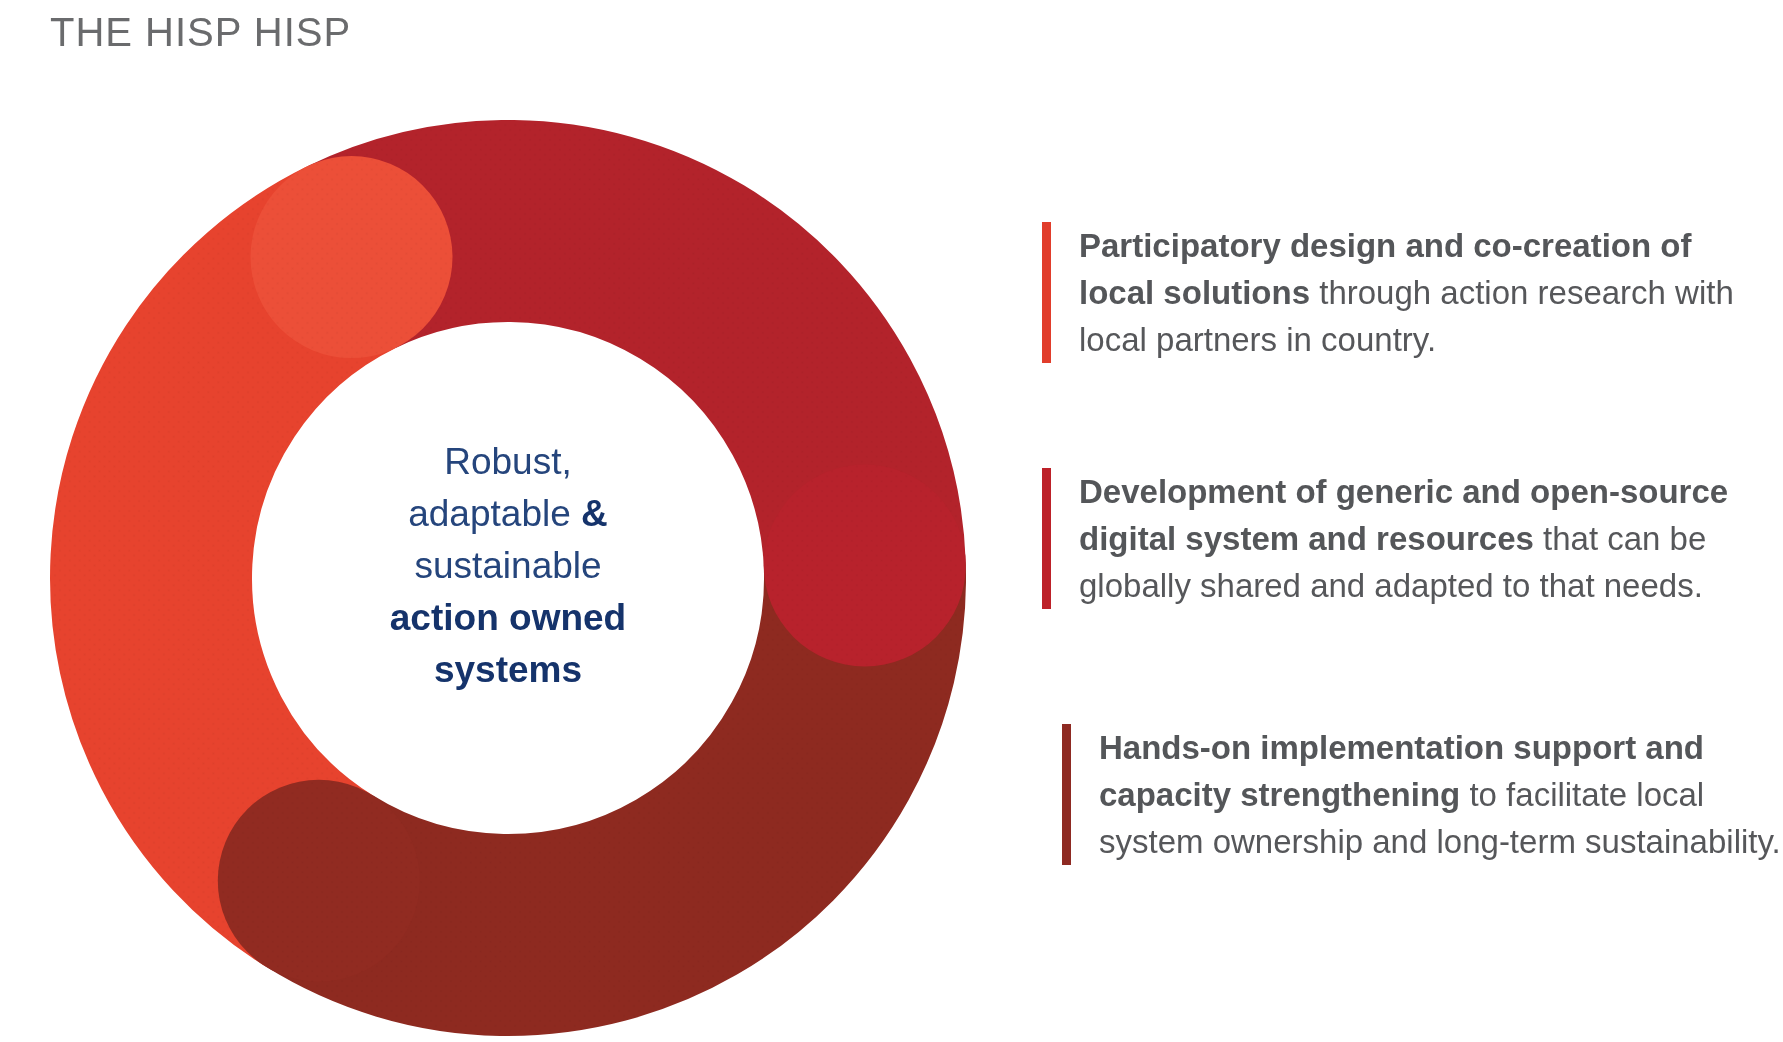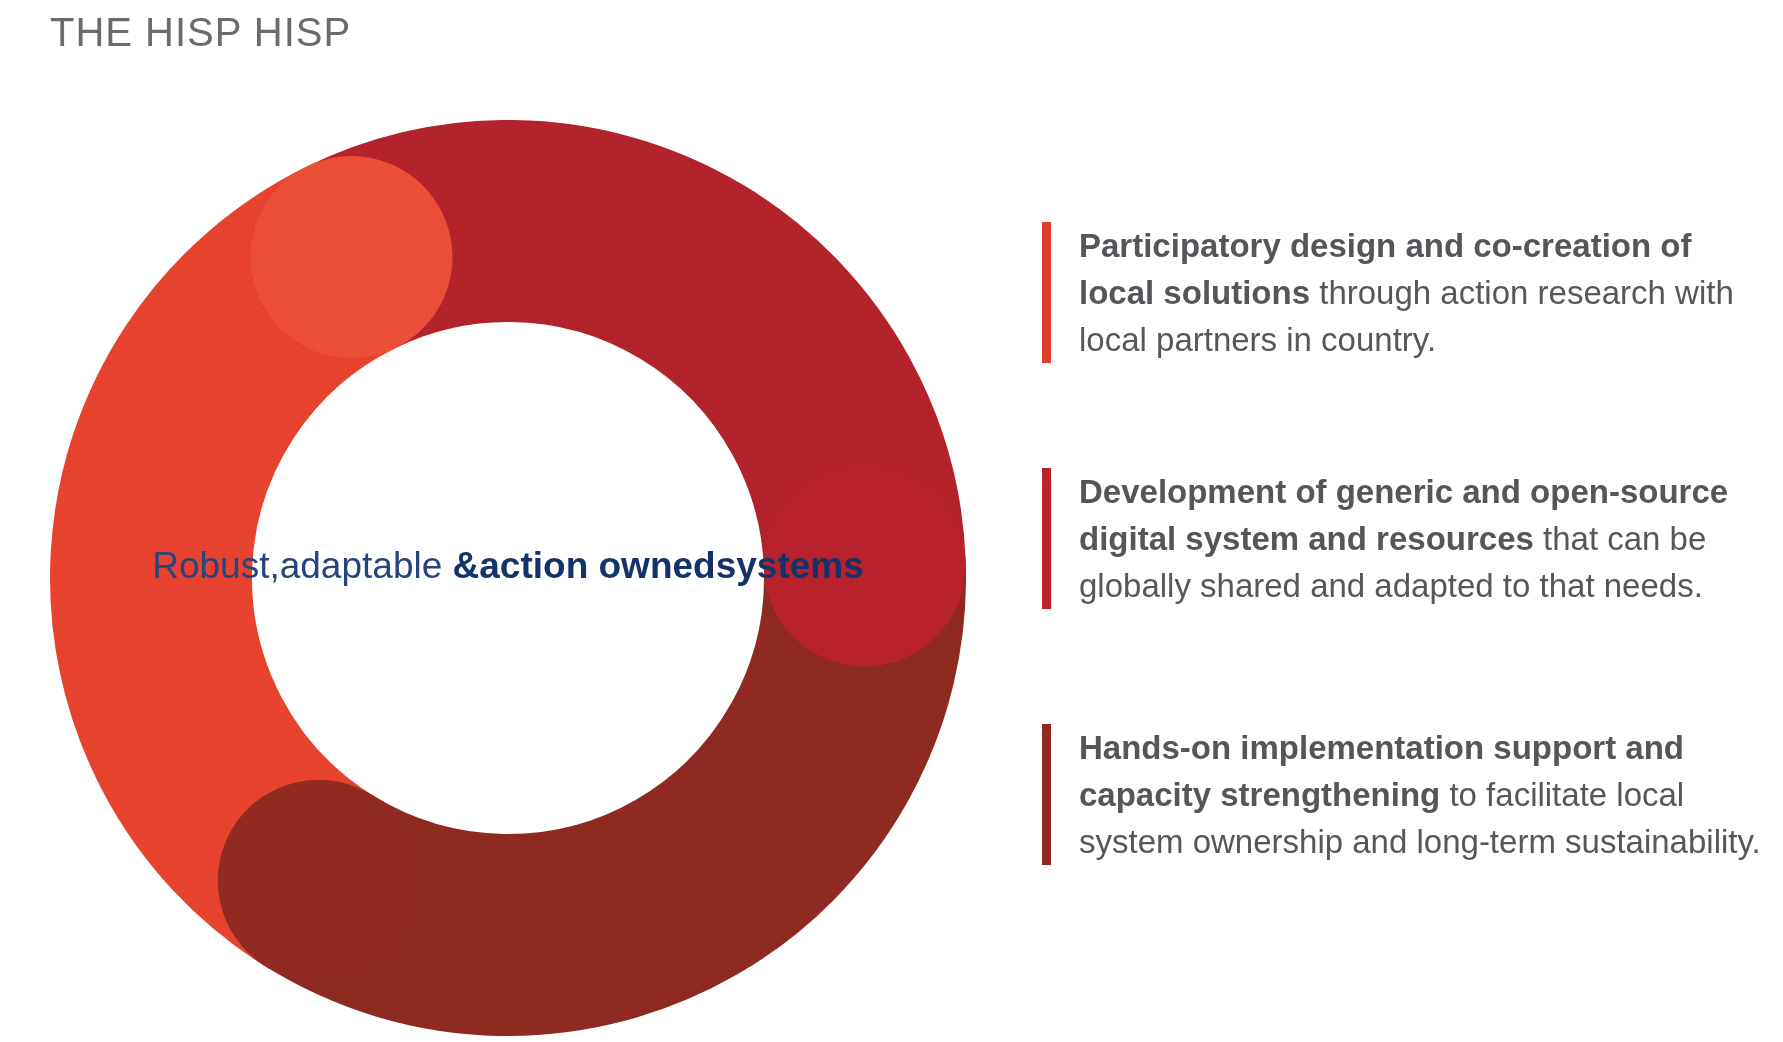--- a/index.html
+++ b/index.html
@@ -19,21 +19,21 @@
   }
 
   
   .donut-wrap {
     position: absolute; left: 50px; top: 120px;
     width: 916px; height: 916px;
   }
   .donut-wrap svg { position: absolute; inset: 0; }
   .donut-center-text {
     position: absolute; inset: 0;
-    display: flex; flex-direction: row;
+    display: flex; flex-direction: column;
     align-items: center; justify-content: center;
     transform: translateY(-12px);
     text-align: center;
     font-size: 37px; line-height: 52px;
     color: #25457c;
   }
   .donut-center-text .line { white-space: nowrap; }
   .donut-center-text .navy-regular { font-weight: 400; color: #25457c; }
   .donut-center-text .navy-bold { font-weight: 700; color: #15336b; }
   .donut-center-text .amp-bold { font-weight: 700; color: #15336b; }
@@ -78,32 +78,33 @@
     <circle cx="814.8" cy="445.5" r="101" style="fill: rgb(184, 34, 44);"></circle>
 
     <circle cx="301.5" cy="137.1" r="101" style="fill: rgb(236, 79, 56);"></circle>
 
     <circle cx="458" cy="458" r="357" fill="none" stroke="url(#dots)" stroke-width="202"></circle>
   </svg>
 
   <div class="donut-center-text">
     <div class="line navy-regular">Robust,</div>
     <div class="line navy-regular"><span>adaptable </span><span class="amp-bold">&amp;</span></div>
+    <div class="line navy-regular">sustainable</div>
     <div class="line navy-bold">action owned</div>
     <div class="line navy-bold">systems</div>
   </div>
 </div>
 
 <div class="principles">
 
   <div class="principle principle-1" style="border-left-color: rgb(225, 61, 43);">
     <p><strong>Participatory design and co-creation of local solutions</strong><span> through action research with local partners in country.</span></p>
   </div>
 
   <div class="principle principle-2" style="border-left-color: rgb(189, 33, 41);">
     <p><strong>Development of generic and open-source digital system and resources</strong><span> that can be globally shared and adapted to that needs.</span></p>
   </div>
 
-  <div class="principle principle-3" style="border-left-color: rgb(142, 42, 34);">
+  <div class="principle principle-3" style="border-left-color: rgb(142, 42, 34); margin-left: 20px;">
     <p><strong>Hands-on implementation support and capacity strengthening</strong><span> to facilitate local system ownership and long-term sustainability.</span></p>
   </div>
 
 </div>
 
 </body></html>

